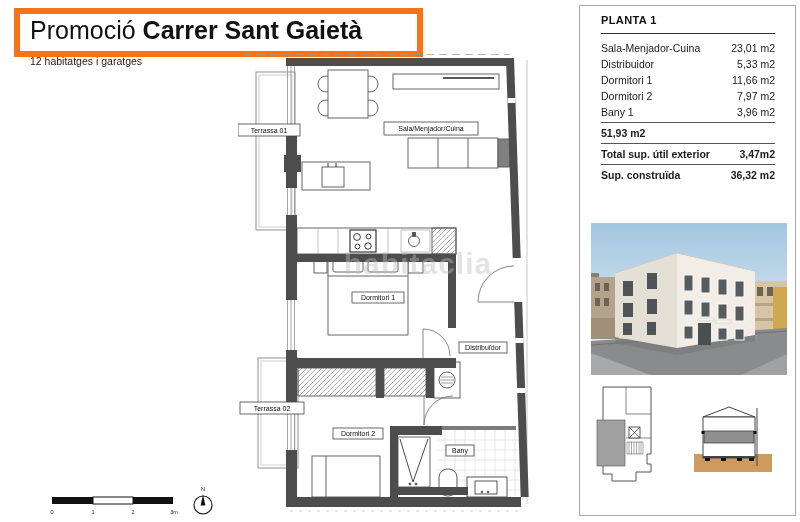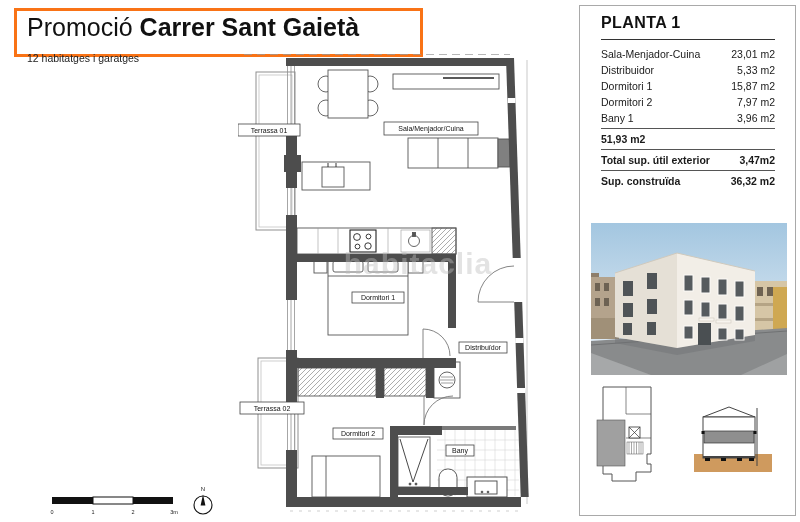--- a/index.html
+++ b/index.html
@@ -2,31 +2,31 @@
 <html><head>
 <meta charset="utf-8">
 <style>
   html,body{margin:0;padding:0;background:#fff;}
   .page{position:relative;width:800px;height:522px;background:#fff;overflow:hidden;
         font-family:"Liberation Sans",sans-serif;color:#111;}
   svg{font-family:"Liberation Sans",sans-serif;display:block;}
 
   
   .titlebox{position:absolute;left:14px;top:8px;width:409px;height:49px;
-            border:3px solid #f97316;box-sizing:border-box;padding:2px 10px;background:#fff;}
+            border:6px solid #f97316;box-sizing:border-box;padding:2px 10px;background:#fff;}
   .tline{font-size:25px;line-height:1.15;white-space:nowrap;}
   .tline .pfx{font-weight:400;}
   .tline .nm{font-weight:700;margin-left:7px;}
   .sub{font-size:10.5px;color:#222;margin-top:10px;}
 
   
   .panel{position:absolute;left:579px;top:5px;width:217px;height:511px;
          border:1px solid #a9a9a9;box-sizing:border-box;background:#fff;}
   .panel-inner{padding:8px 20px 0 21px;}
-  .ph{font-size:16px;font-weight:700;letter-spacing:.4px;}
+  .ph{font-size:11px;font-weight:700;letter-spacing:.4px;}
   .rule-h{border-top:1.5px solid #333;margin:7px 0 6px;}
   .rule{border-top:1px solid #555;margin:2px 0;}
   .arow{display:flex;justify-content:space-between;align-items:center;
         font-size:10.5px;color:#1a1a1a;height:16px;gap:28px;}
   .bold{font-weight:700;}
   .total{}
   .render{position:absolute;left:11px;top:217px;width:196px;height:152px;}
   .keyplan{position:absolute;left:16px;top:378px;}
   .section{position:absolute;left:114px;top:398px;}
 
@@ -268,21 +268,21 @@
       <div class="arow">
         <span>Sala-Menjador-Cuina</span>
         <span>23,01 m2</span>
       </div>
       <div class="arow">
         <span>Distribuidor</span>
         <span>5,33 m2</span>
       </div>
       <div class="arow">
         <span>Dormitori 1</span>
-        <span>15,87 m2</span>
+        <span>11,66 m2</span>
       </div>
       <div class="arow">
         <span>Dormitori 2</span>
         <span>7,97 m2</span>
       </div>
       <div class="arow">
         <span>Bany 1</span>
         <span>3,96 m2</span>
       </div>
 

